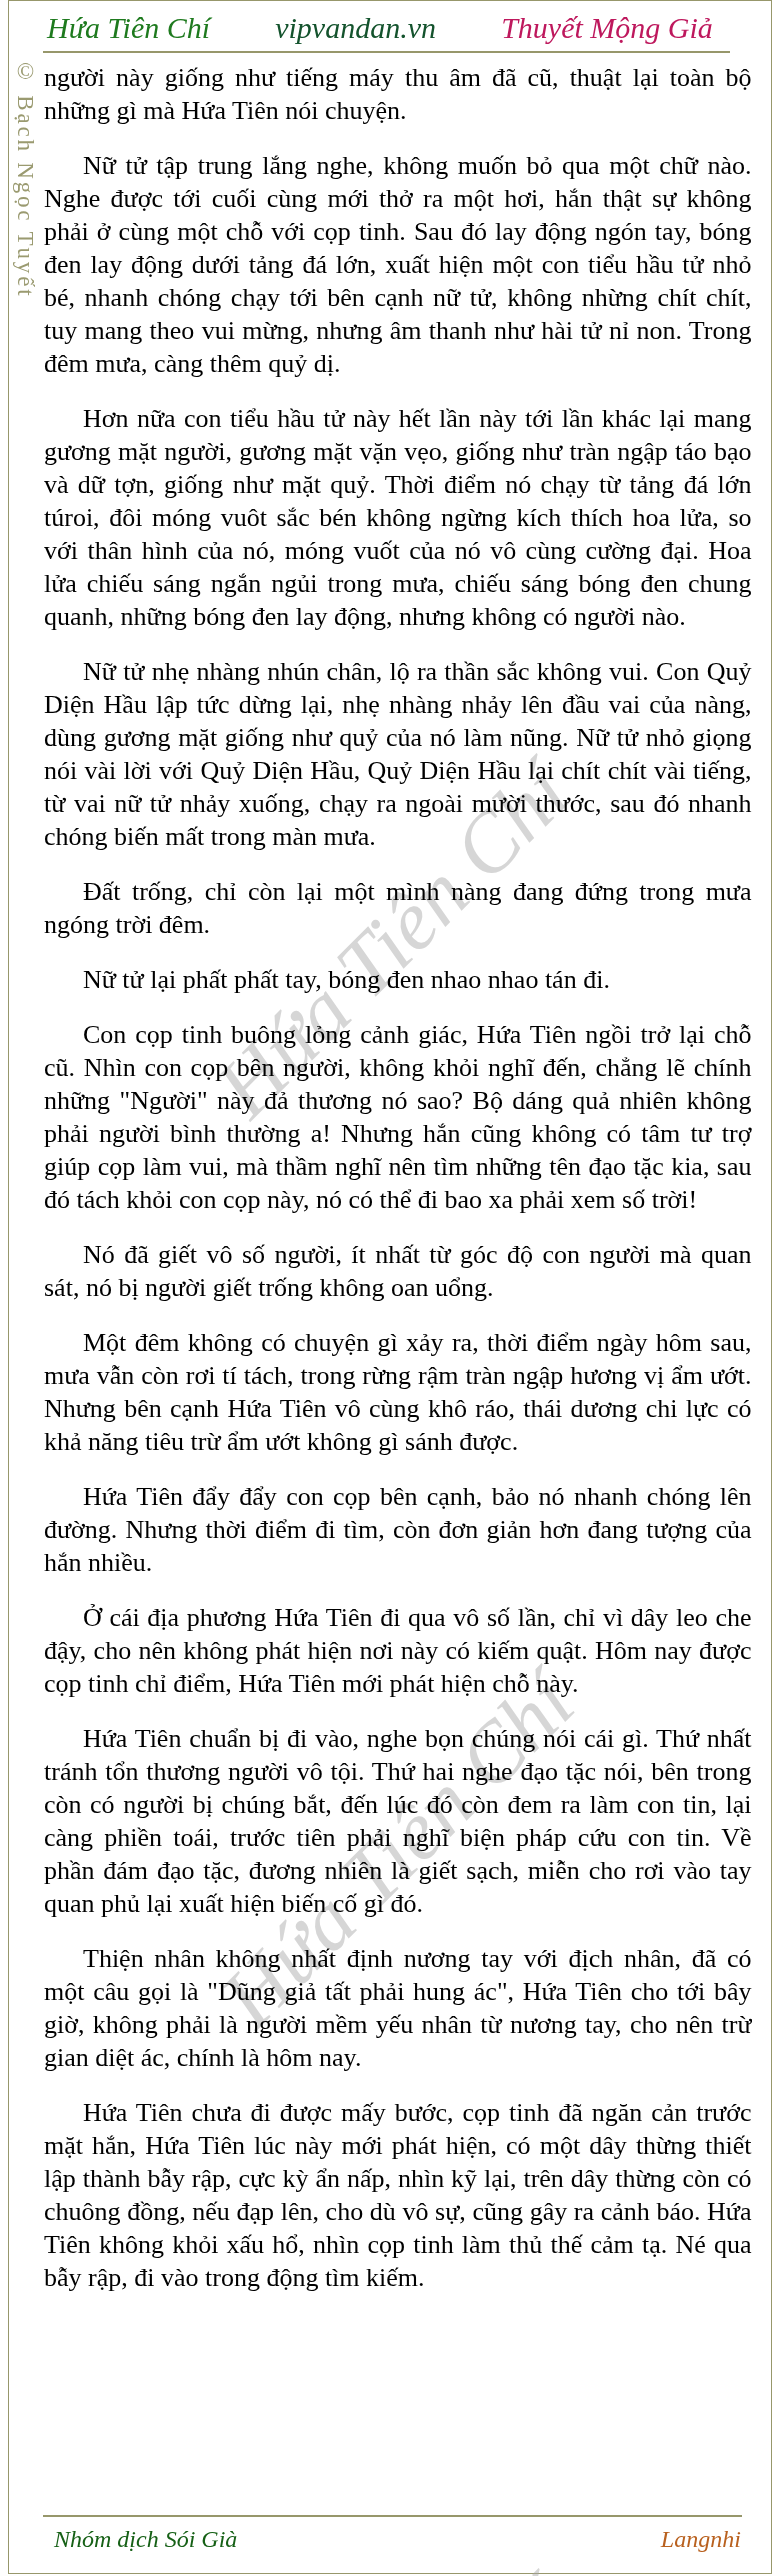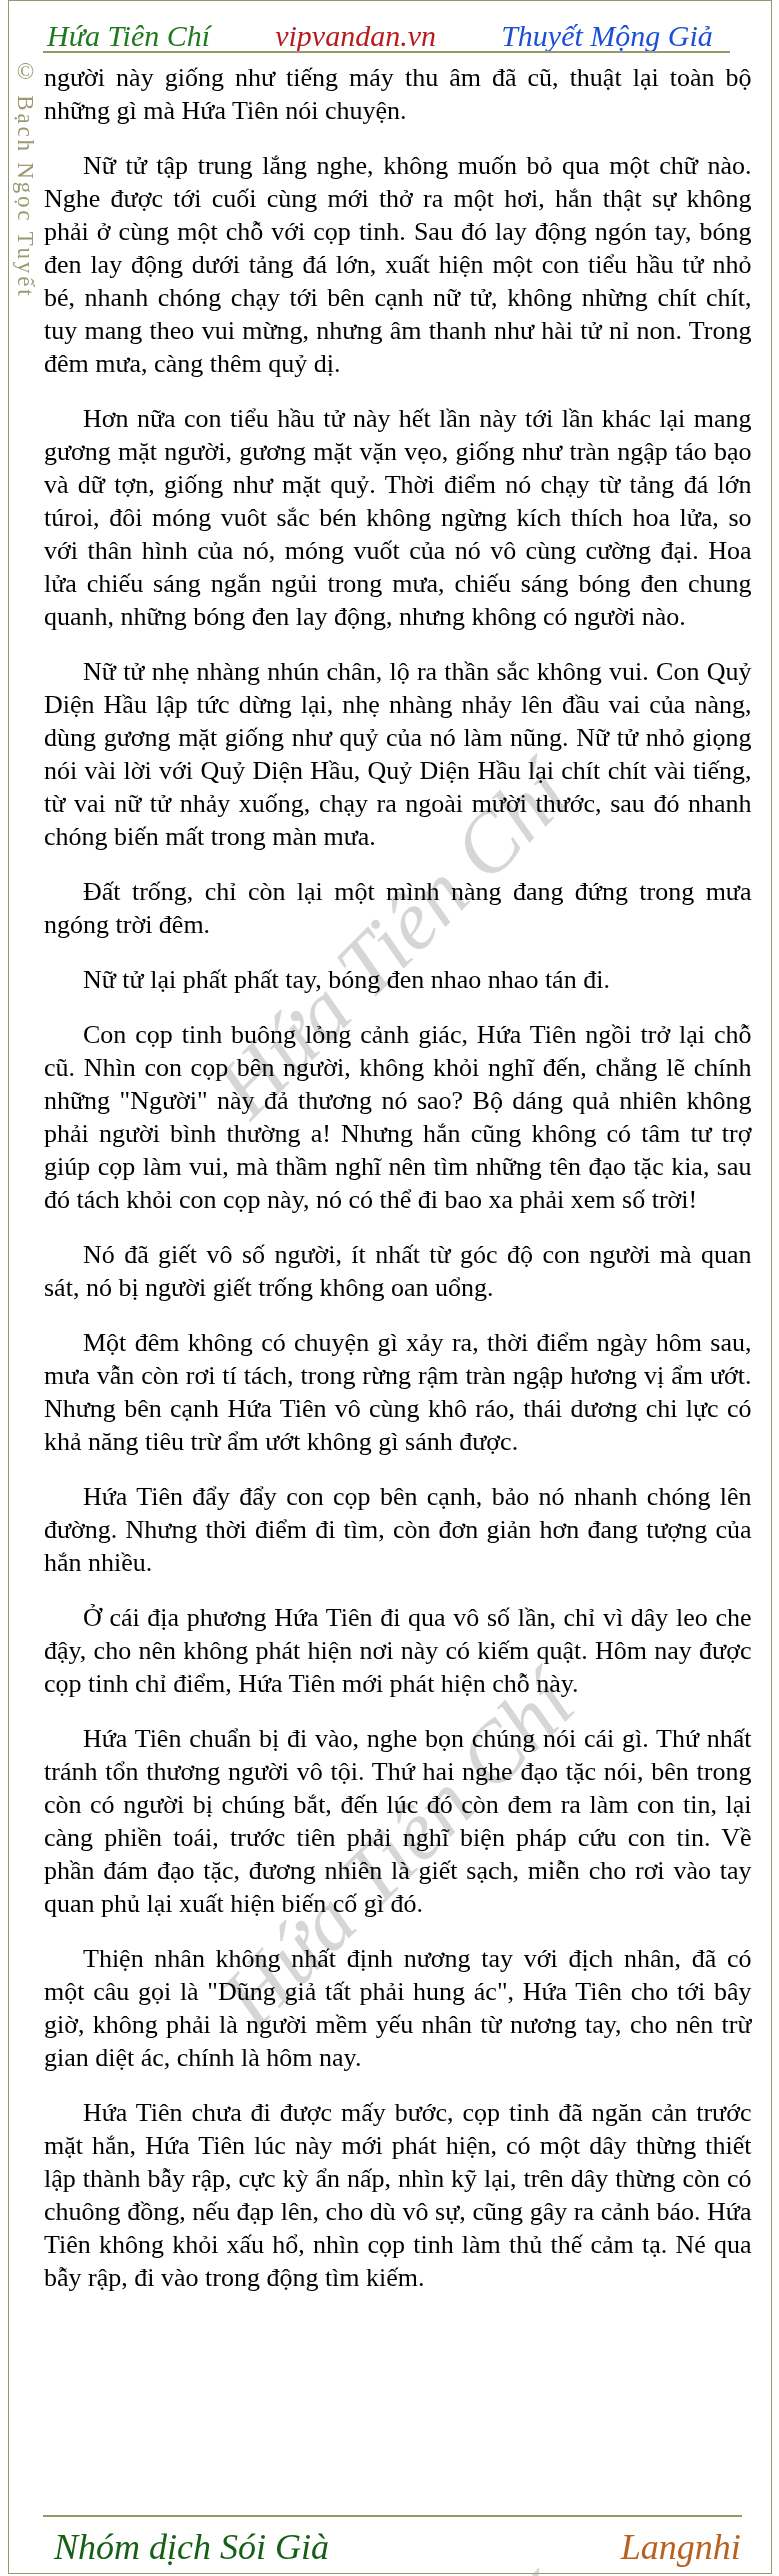--- a/index.html
+++ b/index.html
@@ -13,22 +13,22 @@
     border:1.8px solid #97976b; pointer-events:none;
   }
   
   .header { position:absolute; left:10px; right:9.2px; top:1.8px; height:51px; }
   .header-row {
     display:flex; justify-content:space-between; align-items:baseline;
     padding:9.2px 57px 0 37px;
   }
   .header-row span { font-style:italic; font-size:30px; white-space:nowrap; }
   .book-title   { color:#1e7a1e; }
-  .site-name    { color:#b91c1c; }
-  .chapter-title{ color:#1d4ed8;margin-top:8px; }
+  .site-name    { color:#14532d; }
+  .chapter-title{ color:#be185d; }
   .header-rule {
     position:absolute; left:33px; right:40px; bottom:0;
     border-bottom:2.8px solid #97976b;
   }
   
   .copyright {
     position:absolute; left:12px; top:59px;
     writing-mode:vertical-rl; font-size:23px; letter-spacing:2.8px;
     color:#9a9a70; white-space:nowrap;
   }
@@ -51,21 +51,21 @@
   .wm1 { left:392px; top:940px; }
   .wm2 { left:397px; top:1850px; }
   .wm3 { left:394px; top:2755px; }
   
   .footer { position:absolute; left:10px; right:9.2px; bottom:1.8px; height:59px; z-index:2; }
   .footer-rule { position:absolute; top:0; left:33px; right:27.5px; border-top:2.8px solid #97976b; }
   .footer-row {
     display:flex; justify-content:space-between; align-items:baseline;
     padding:11px 29px 0 44px;
   }
-  .footer-row span { font-style:italic; font-size:36px; white-space:nowrap; }
+  .footer-row span { font-style:italic; font-size:24px; white-space:nowrap; }
   .footer-left  { color:#166016; }
   .footer-right { color:#b9611f; }
 </style>
 </head>
 <body>
 
 <div class="page">
 
   <div class="frame"></div>
 

